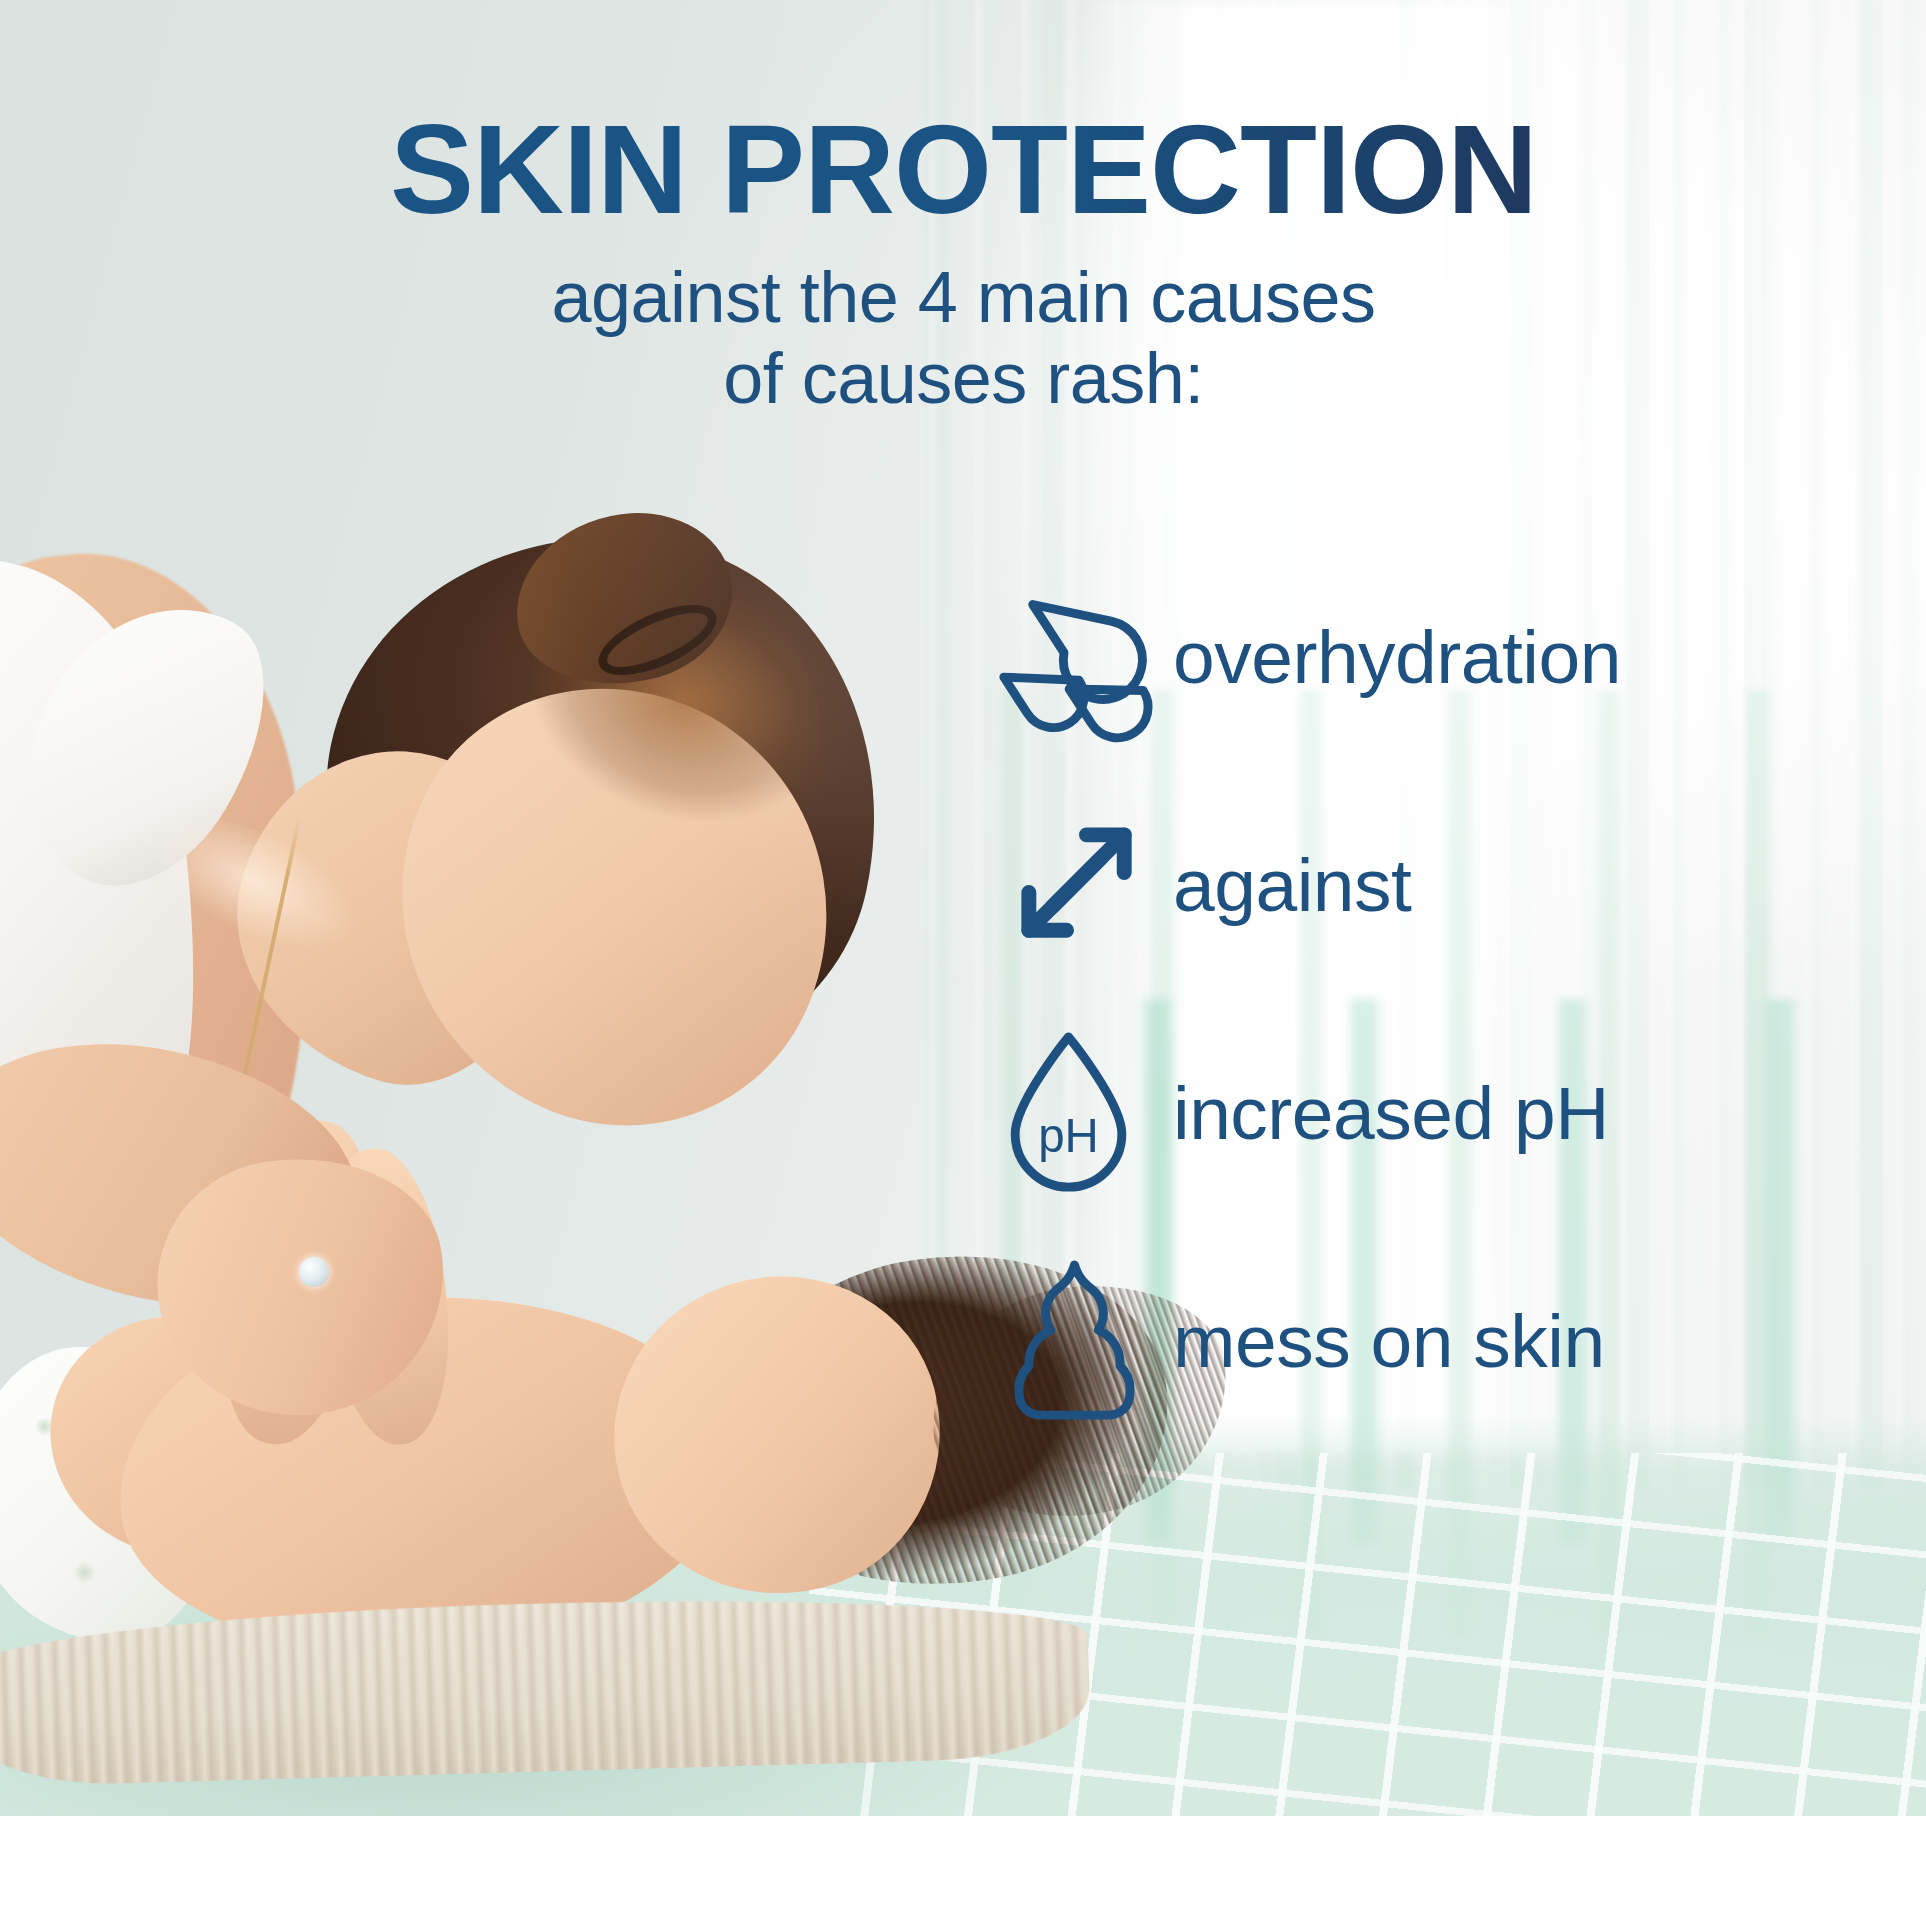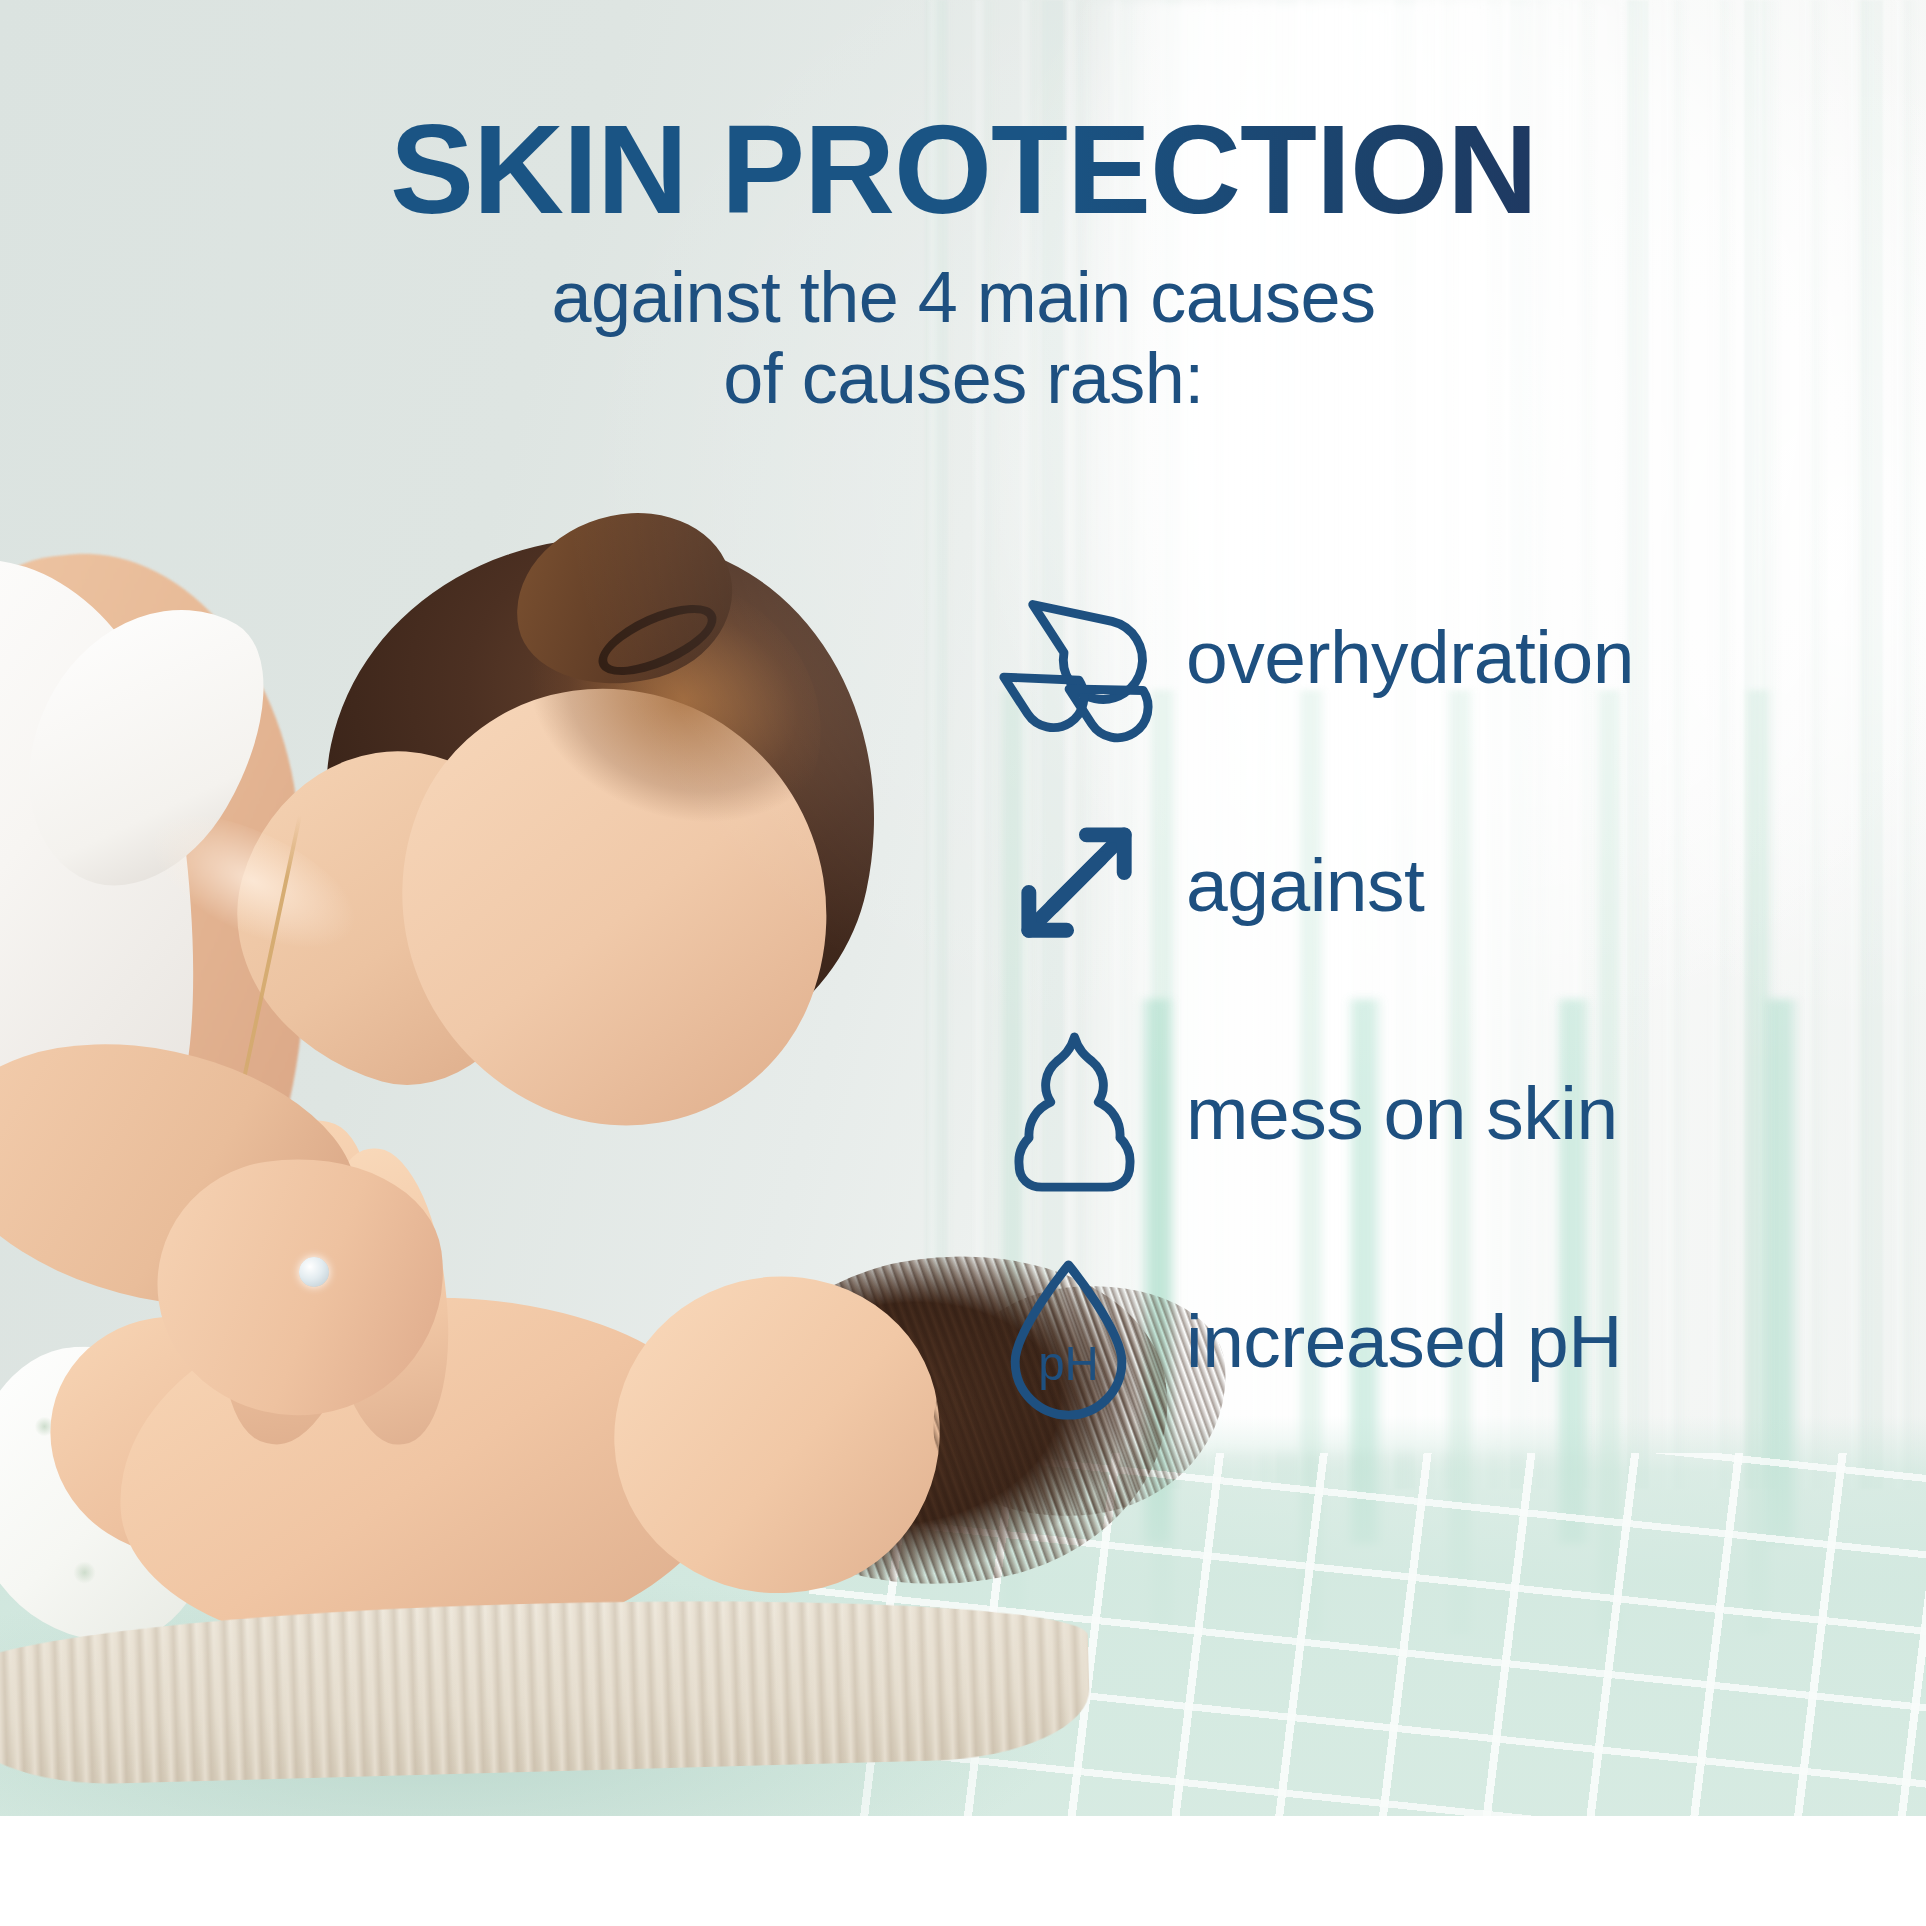--- a/index.html
+++ b/index.html
@@ -403,21 +403,21 @@
     position: absolute;
     left: 1005px;
     top: 543px;
     width: 921px;
     z-index: 20;
   }
   .cause-row {
     display: flex;
     align-items: center;
     height: 228px;
-    gap: 32px;
+    gap: 19px;
   }
   .cause-icon {
     width: 149px;
     min-width: 149px;
     height: 183px;
     display: flex;
     align-items: center;
     justify-content: flex-start;
   }
   .cause-icon svg { display: block; overflow: visible; }
@@ -502,20 +502,30 @@
         <svg width="149" height="149" viewBox="0 0 150 150" fill="none" stroke="#1e5080" stroke-width="15" stroke-linecap="round" stroke-linejoin="round">
 
           <path d="M48 96 L120 24"></path>
           <path d="M82 24 L120 24 L120 62"></path>
 
           <path d="M96 48 L24 120"></path>
           <path d="M62 120 L24 120 L24 82"></path>
         </svg>
       </div>
       <div class="cause-label">against</div>
+    </div>
+
+    <div class="cause-row">
+      <div class="cause-icon">
+        <svg width="127" height="168" viewBox="0 0 128 170" fill="none" stroke="#1e5080" stroke-width="9" stroke-linejoin="round" stroke-linecap="round">
+          <path d="M64 8 C64 8 118 74 118 106 A54 54 0 1 1 10 106 C10 74 64 8 64 8 Z"></path>
+          <text x="64" y="124" font-family="'Liberation Sans', sans-serif" font-size="48" font-weight="400" fill="#1e5080" stroke="none" text-anchor="middle">pH</text>
+        </svg>
+      </div>
+      <div class="cause-label">increased pH</div>
     </div>
 
     <div class="cause-row">
       <div class="cause-icon">
         <svg width="139" height="168" viewBox="0 0 140 170" fill="none" stroke="#1e5080" stroke-width="9" stroke-linejoin="round" stroke-linecap="round">
           <path d="M70 8
                    C 74 22 82 28 88 33
                    A 31 31 0 0 1 94 74
                    A 36 36 0 0 1 116 110
                    A 34 34 0 0 1 126 138
@@ -524,25 +534,15 @@
                    C 24 160 14 152 14 138
                    A 34 34 0 0 1 24 110
                    A 36 36 0 0 1 46 74
                    A 31 31 0 0 1 52 33
                    C 58 28 66 22 70 8 Z"></path>
         </svg>
       </div>
       <div class="cause-label">mess on skin</div>
     </div>
 
-    <div class="cause-row">
-      <div class="cause-icon">
-        <svg width="127" height="168" viewBox="0 0 128 170" fill="none" stroke="#1e5080" stroke-width="9" stroke-linejoin="round" stroke-linecap="round">
-          <path d="M64 8 C64 8 118 74 118 106 A54 54 0 1 1 10 106 C10 74 64 8 64 8 Z"></path>
-          <text x="64" y="124" font-family="'Liberation Sans', sans-serif" font-size="48" font-weight="400" fill="#1e5080" stroke="none" text-anchor="middle">pH</text>
-        </svg>
-      </div>
-      <div class="cause-label">increased pH</div>
-    </div>
-
   </div>
 </div>
 
 
 </body></html>

